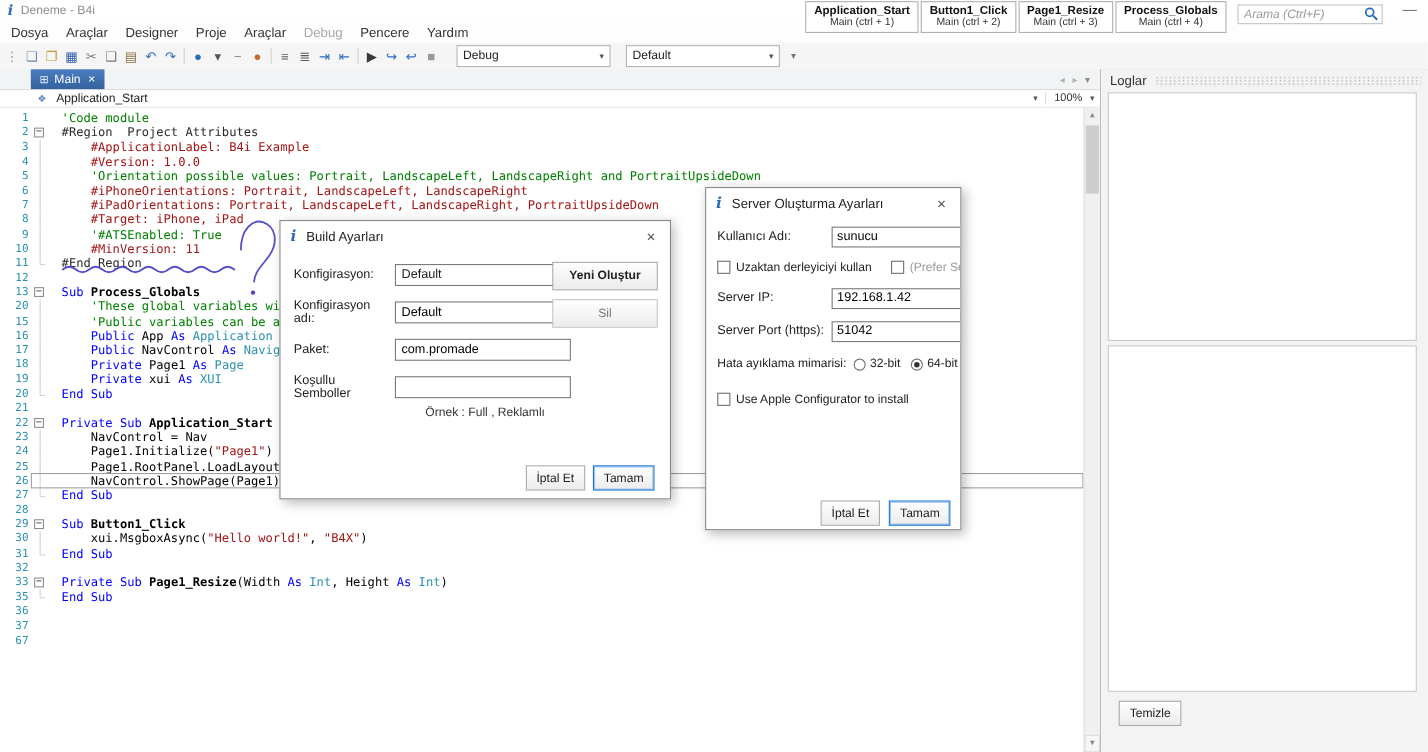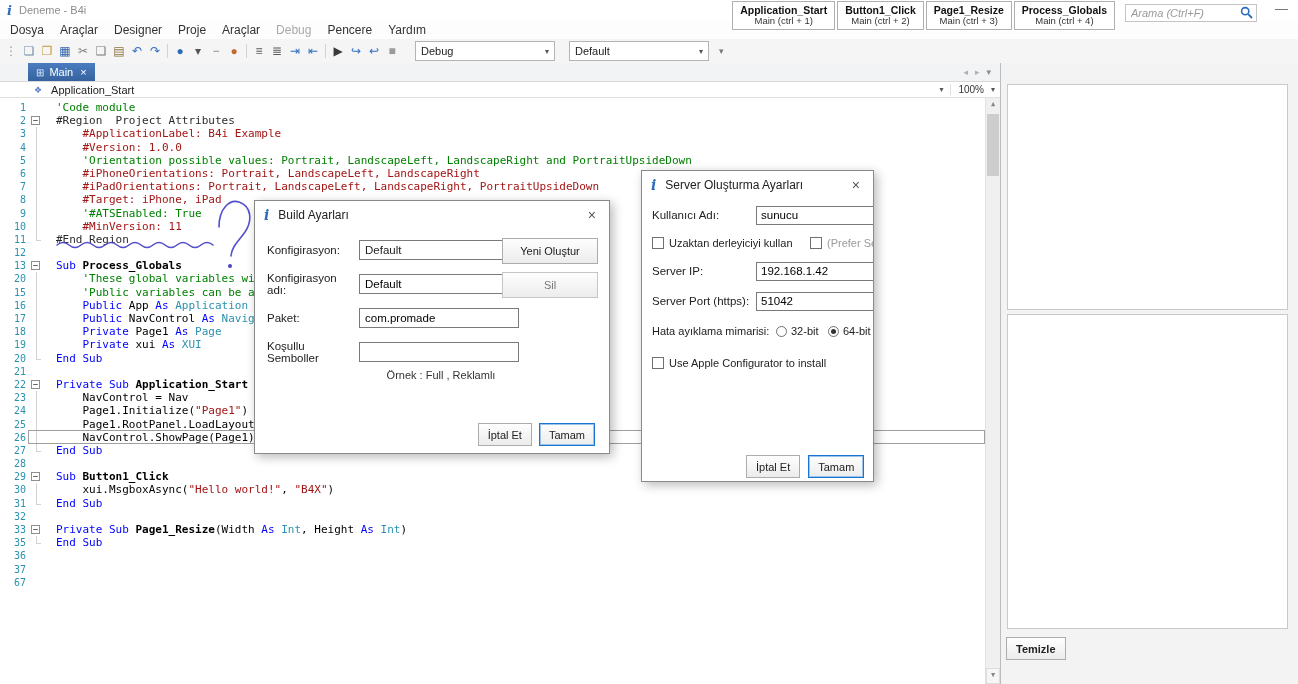--- a/index.html
+++ b/index.html
@@ -80,38 +80,38 @@
   .logs{flex:1;background:#f3f3f3;position:relative;font-size:12px;}
   .logs-header{display:flex;align-items:center;height:20px;padding:0 6px 0 8px;color:#333;}
   .log-dots{flex:1;height:9px;margin-left:8px;background-image:radial-gradient(#bfbfbf 0.8px,transparent 1px);
     background-size:4px 3px;}
   .log-box{position:absolute;left:6px;right:10px;background:#fff;border:1px solid #c9c9c9;}
   .log-box.top{top:21px;height:224px;}
   .log-box.bottom{top:251px;height:313px;}
   .btn{height:21px;padding:0 9px;background:linear-gradient(#fefefe,#ececec);border:1px solid #acacac;
     font-size:11px;display:flex;align-items:center;justify-content:center;cursor:default;white-space:nowrap;}
   .btn.primary{border-color:#1a74d2;box-shadow:inset 0 0 0 1px #9cc3ec;}
-  .clear-btn{position:absolute;left:5px;top:574px;font-weight:bold;}
+  .clear-btn{position:absolute;left:16px;top:574px;}
   
   .dialog{position:absolute;background:#fff;border:1px solid #8a8a8a;box-shadow:3px 3px 10px rgba(0,0,0,.28);
     overflow:hidden;font-size:12px;}
   .dialog.build{left:254px;top:200px;width:354px;height:252px;z-index:50;}
   .dialog.server{left:641px;top:170px;width:231px;height:310px;z-index:52;}
   .dlg-title{height:28px;display:flex;align-items:center;padding:0 9px;font-size:12px;color:#222;}
   .dlg-icon{color:#2b6cb8;font:bold italic 14px "DejaVu Serif",serif;margin-right:9px;}
   .dlg-close{margin-left:auto;font-size:14px;color:#555;padding:0 4px;cursor:default;}
   .brow{position:absolute;left:12px;height:22px;display:flex;align-items:center;}
   .b1{top:38px}.b2{top:72px}.b3{top:106px}.b4{top:140px}
   .brow .lbl{width:92px;flex:none;font-size:11.5px;}
   .field{border:1px solid #7a7a7a;background:#fff;height:20px;width:160px;display:flex;align-items:center;
     padding:0 5px;font-size:11.5px;box-sizing:border-box;font-family:"Liberation Sans",sans-serif;}
   .field.combo{position:relative;padding-right:16px;}
   .combo-arr{position:absolute;right:4px;top:6px;font-size:7px;color:#444;}
   .side-btn{position:absolute;right:11px;width:76px;height:24px;}
-  .side-btn.s1{top:37px;}
+  .side-btn.s1{top:37px;font-weight:bold;}
   .side-btn.s2{top:71px;color:#777;border-color:#c6c6c6;}
   .bhint{position:absolute;left:104px;width:164px;top:168px;text-align:center;font-size:11px;color:#333;}
   .bfooter{position:absolute;top:222px;right:14px;display:flex;gap:7px;}
   .srow{position:absolute;left:10px;right:4px;height:20px;display:flex;align-items:center;font-size:11.5px;white-space:nowrap;}
   .s1{top:34px}.s2{top:62px}.s3{top:90px}.s4{top:120px}.s5{top:150px}.s6{top:182px}
   .s2,.s5,.s6{font-size:11px;}
   .sin{position:absolute;left:104px;width:118px;height:19px;border:1px solid #7a7a7a;padding:0 4px;
     font-size:11.5px;box-sizing:border-box;font-family:"Liberation Sans",sans-serif;background:#fff;}
   .cb{width:12px;height:12px;border:1px solid #707070;background:#fff;flex:none;margin-right:5px;box-sizing:border-box;}
   .cb2wrap{position:absolute;left:158px;display:flex;align-items:center;color:#9a9a9a;}
@@ -277,20 +277,24 @@
         </div>
       <div class="vscroll">
         <div class="vs-btn">▲</div>
         <div class="vs-thumb"></div>
         <div class="vs-btn down">▼</div>
       </div>
     </div>
   </div>
 
   <div class="logs">
+    <div class="logs-header">
+      <span>Loglar</span>
+      <span class="log-dots"></span>
+    </div>
     <div class="log-box top"></div>
     <div class="log-box bottom"></div>
     <div class="btn clear-btn">Temizle</div>
   </div>
 </div>
 
 <div class="dialog build">
   <div class="dlg-title">
     <span class="dlg-icon">i</span>
     <span>Build Ayarları</span>

